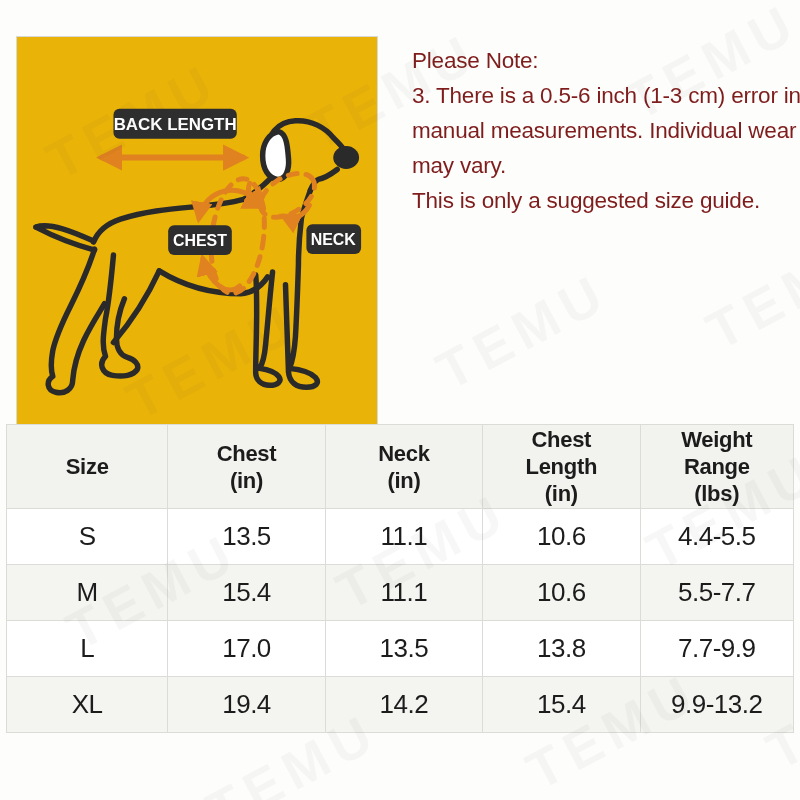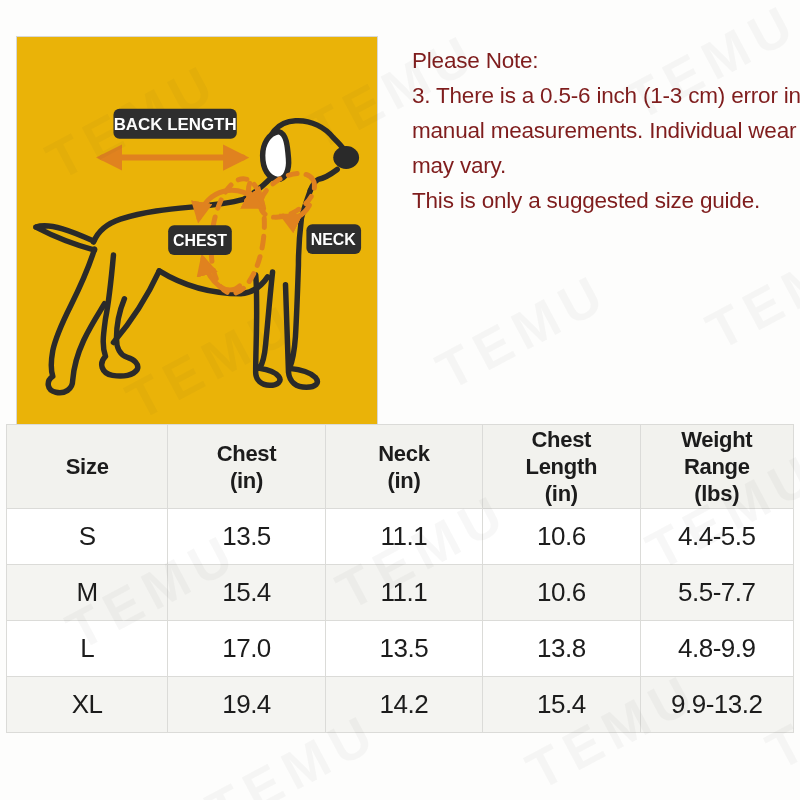--- a/index.html
+++ b/index.html
@@ -208,21 +208,21 @@
           <td>15.4</td>
           <td>11.1</td>
           <td>10.6</td>
           <td>5.5-7.7</td>
         </tr>
         <tr>
           <td>L</td>
           <td>17.0</td>
           <td>13.5</td>
           <td>13.8</td>
-          <td>4.8-9.9</td>
+          <td>7.7-9.9</td>
         </tr>
         <tr>
           <td>XL</td>
           <td>19.4</td>
           <td>14.2</td>
           <td>15.4</td>
           <td>9.9-13.2</td>
         </tr>
       </tbody>
   </table>

